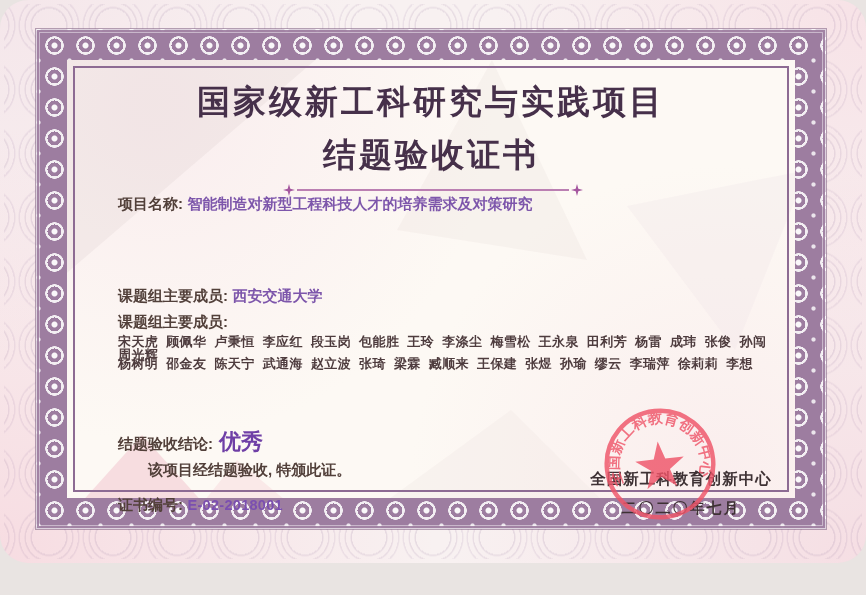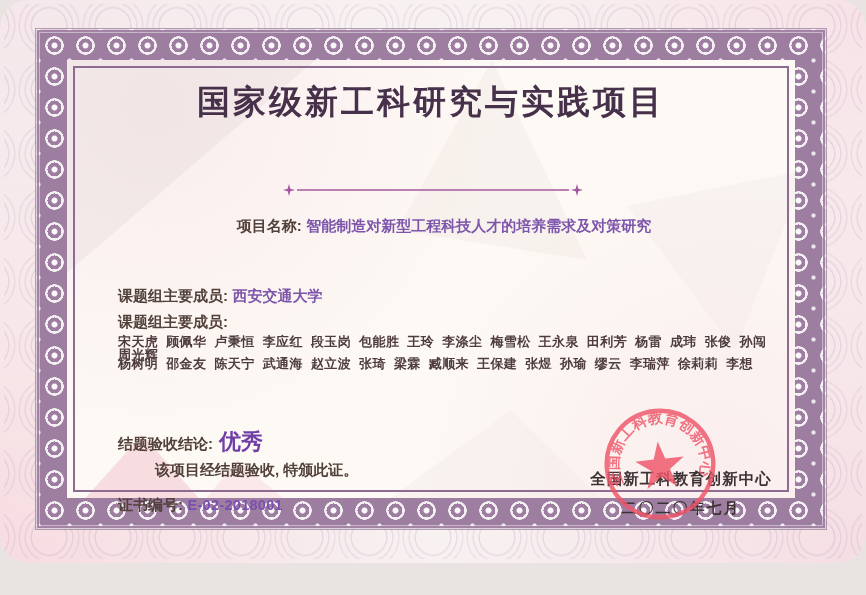--- a/index.html
+++ b/index.html
@@ -68,30 +68,30 @@
     display:flex; align-items:center; justify-content:space-between;
   }
   .divider .rule{flex:1; height:1.5px; background:#bb7fb2; margin:0 2px;}
   .star4{
     width:12px; height:12px; background:#a4569e;
     clip-path:polygon(50% 0%,61% 39%,100% 50%,61% 61%,50% 100%,39% 61%,0% 50%,39% 39%);
   }
   .row{position:absolute; left:118px; right:96px; white-space:pre-wrap;}
   .lab{font-weight:800; font-size:15px; color:#52403a;}
   .val{font-weight:800; font-size:15px; color:#7d56ab;}
-  .r-project{top:217px;text-align:center;}
+  .r-project{top:195px;}
   .r-leader{top:261px;}
   .r-org{top:287px;}
   .r-members-label{top:313px;}
   .members{font-weight:700; font-size:13px; color:#4e3c3e; letter-spacing:.4px; line-height:1;}
   .r-m1{top:335px;}
   .r-m2{top:357px;}
   .r-conclusion{top:427px; display:flex; align-items:baseline;}
   .concl-val{font-weight:800; font-size:22px; color:#6f3fa6; margin-left:6px;}
-  .r-statement{top:461px; left:148px; font-weight:800; font-size:15px; color:#52403a;margin-left:7px;}
+  .r-statement{top:461px; left:148px; font-weight:800; font-size:15px; color:#52403a;}
   .r-certno{top:496px;}
   .certno-val{font-weight:800; font-size:14.5px; color:#7b4fb0; letter-spacing:.3px;margin-top:33px;}
   .issuer{position:absolute; left:556px; width:250px; text-align:center; color:#3e3134; font-weight:800;}
   .issuer.name{top:469px; font-size:15.5px; letter-spacing:1px;}
   .issuer.date{top:499px; font-size:15px; letter-spacing:2px;}
   .seal{position:absolute; left:586px; top:390px; z-index:5; opacity:.82; transform:rotate(-6deg);}
 </style>
 </head>
 <body>
 
@@ -104,20 +104,21 @@
     <div class="wm t2"></div>
     <div class="wm t3"></div>
     <div class="wm t4"></div>
     <div class="wm t5"></div>
     <div class="wm t6"></div>
   </div>
   <div class="frame-line"></div>
 
   <div class="content">
     <div class="title l1">国家级新工科研究与实践项目</div>
+    <div class="title l2">结题验收证书</div>
 
     <div class="divider">
       <span class="star4"></span>
       <span class="rule"></span>
       <span class="star4"></span>
     </div>
 
     <div class="row r-project"><span class="lab">项目名称:</span> <span class="val">智能制造对新型工程科技人才的培养需求及对策研究</span></div>
 
 

